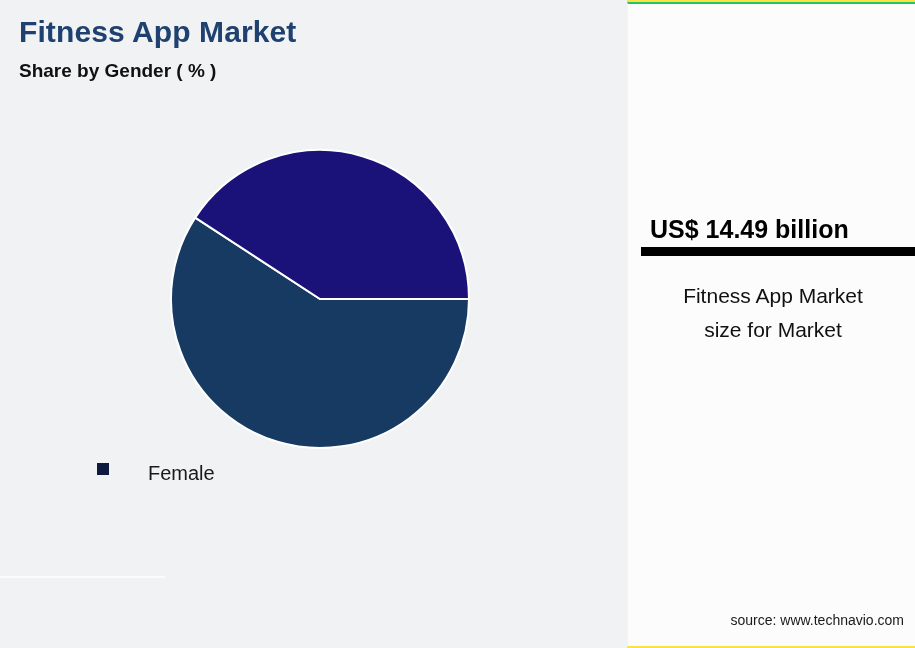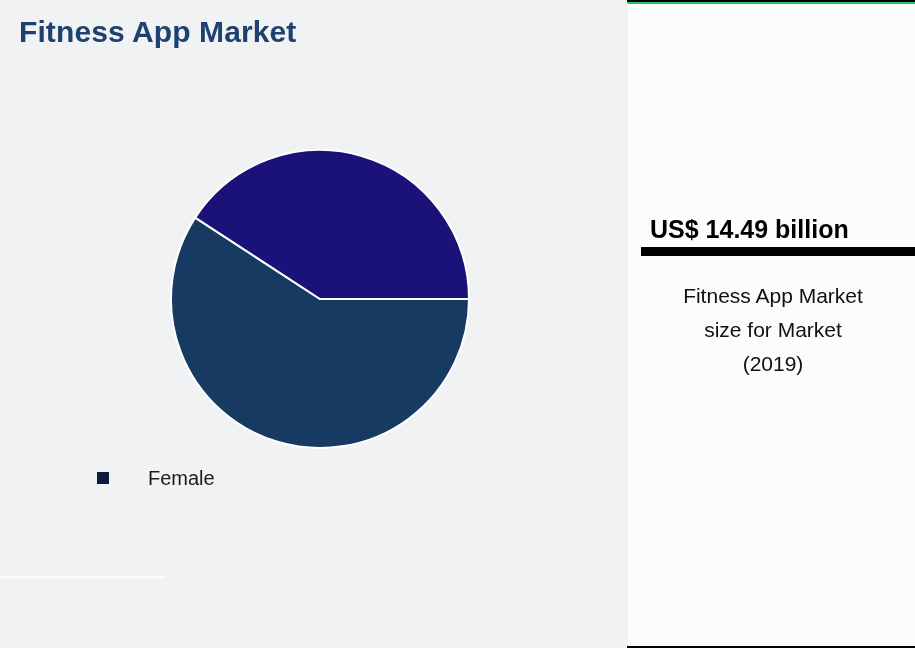--- a/index.html
+++ b/index.html
@@ -14,21 +14,21 @@
     overflow: hidden;
     position: relative;
   }
 
   #page {
     position: absolute;
     left: 0;
     top: 0;
     width: 915px;
     height: 648px;
-    background: #000000;
+    background: #fde047;
   }
 
   
   #left-panel {
     position: absolute;
     left: 0;
     top: 0;
     width: 627px;
     height: 648px;
     background: #f1f2f4;
@@ -71,21 +71,20 @@
 
   
   #legend {
     position: absolute;
     left: 97px;
     top: 463px;
     width: 300px;
   }
   .legend-row {
     display: flex;
-    align-items: center;
     height: 30px;
   }
   .legend-swatch {
     width: 12px;
     height: 12px;
     flex: 0 0 auto;
   }
   .legend-label {
     margin-left: 39px;
     font-size: 20px;
@@ -159,20 +158,21 @@
 </style>
 </head>
 <body>
 
 <div id="page">
 
   <div id="left-panel">
 
     <div id="chart-title" style="color: rgb(31, 65, 112);">Fitness App Market</div>
 
+    <div id="chart-subtitle">Share by Gender ( % )</div>
 
     <div id="pie-wrap">
       <svg id="pie-svg" width="627" height="470" viewBox="0 0 627 470">
 
         <path id="slice-female" d="M 320 299 L 469.00 299.00 A 149 149 0 1 1 195.21 217.59 Z" fill="#173a63" stroke="#ffffff" stroke-width="2"></path>
 
         <path id="slice-male" d="M 320 299 L 195.21 217.59 A 149 149 0 0 1 469.00 299.00 Z" fill="#1a1278" stroke="#ffffff" stroke-width="2"></path>
       </svg>
     </div>
 
@@ -188,18 +188,18 @@
 
   <div id="right-panel">
 
     <div id="kpi-value">US$ 14.49 billion</div>
 
     <div id="kpi-rule" style="background: rgb(0, 0, 0);"></div>
 
     <div id="kpi-caption">
       <div>Fitness App Market</div>
       <div>size for Market</div>
-      <div>(2019)</div>
     </div>
 
+    <div id="source-note">source: www.technavio.com</div>
   </div>
 
 </div>
 
 </body></html>

